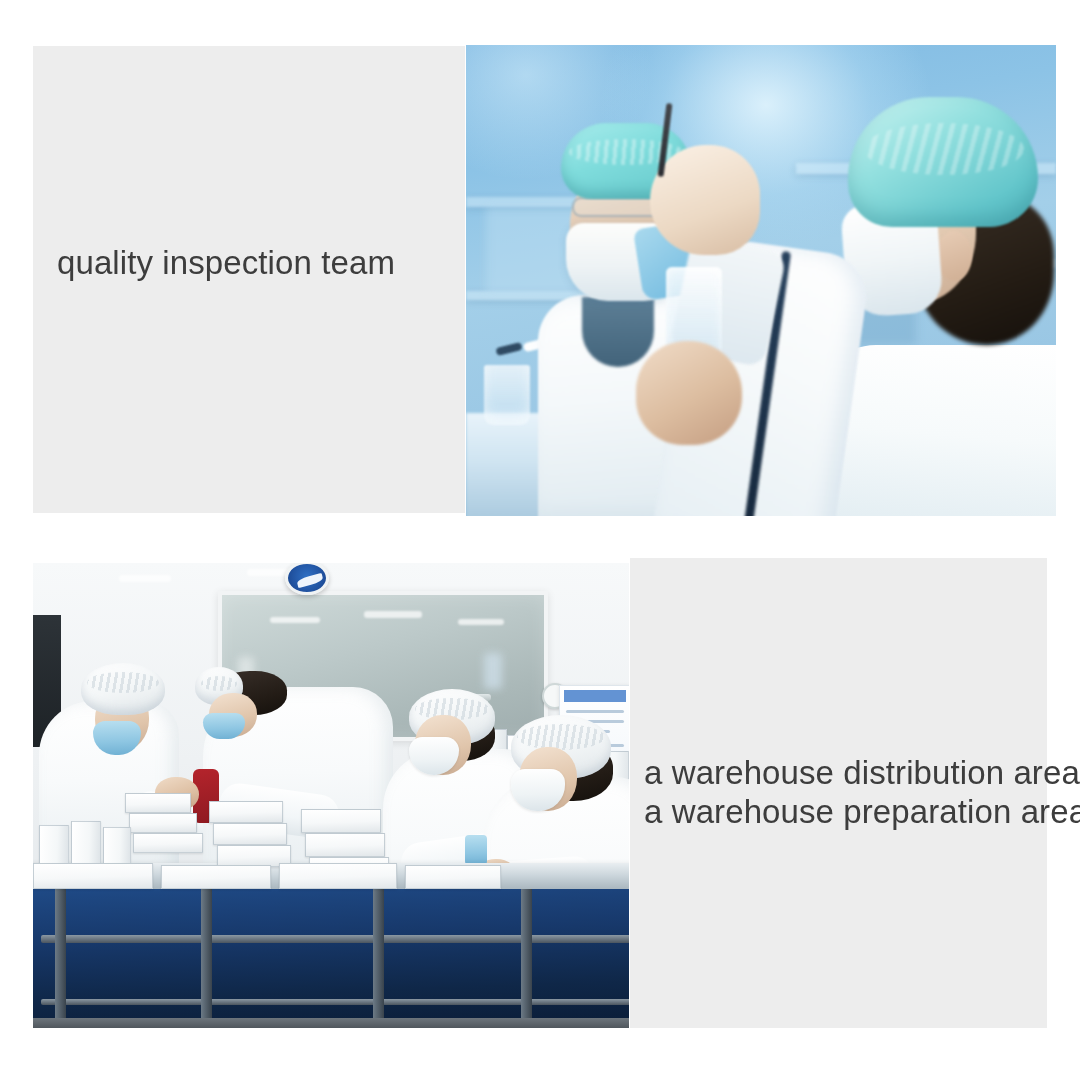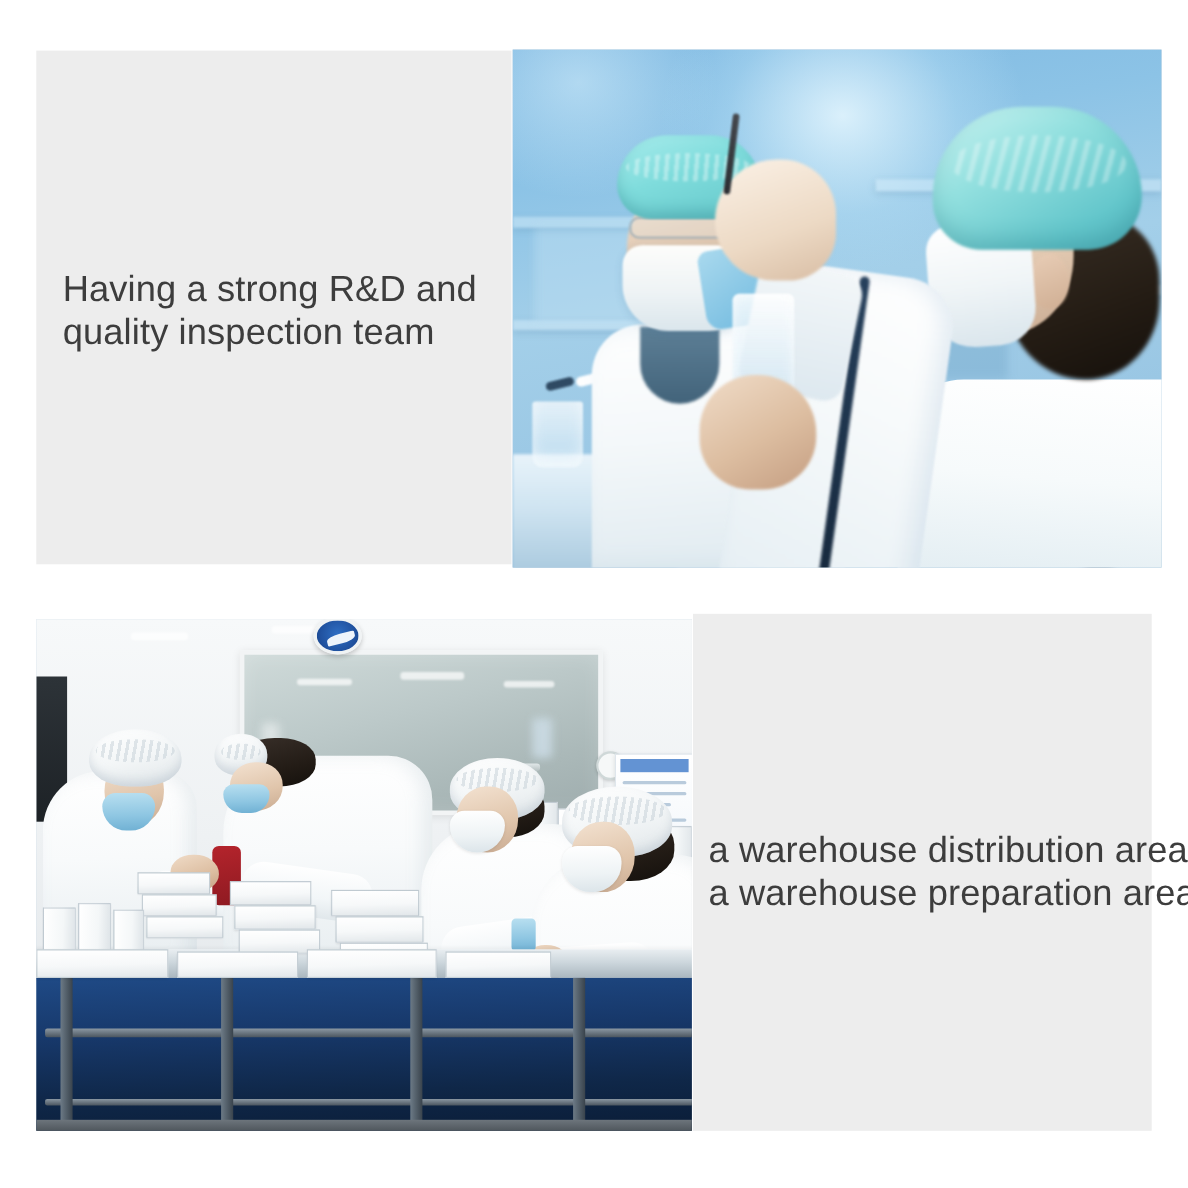--- a/index.html
+++ b/index.html
@@ -363,21 +363,20 @@
   }
 </style>
 </head>
 <body>
 
 <div id="page">
 
   <div class="gray-panel" id="top-gray-panel"></div>
 
   <div class="caption" id="top-caption">
-    <span class="line">Having a strong R&amp;D and</span>
     <span class="line">quality inspection team</span>
   </div>
 
   <div class="photo" id="top-photo">
     <div class="lab-bg"></div>
 
     <div class="lab-shelf" style="left:0;top:152px;width:190px;height:10px;"></div>
     <div class="lab-shelf" style="left:0;top:246px;width:175px;height:9px;"></div>
     <div class="lab-blur-box" style="left:20px;top:162px;width:118px;height:88px;background:rgba(188,222,242,.5);"></div>
     <div class="lab-shelf" style="left:330px;top:118px;width:260px;height:11px;"></div>

